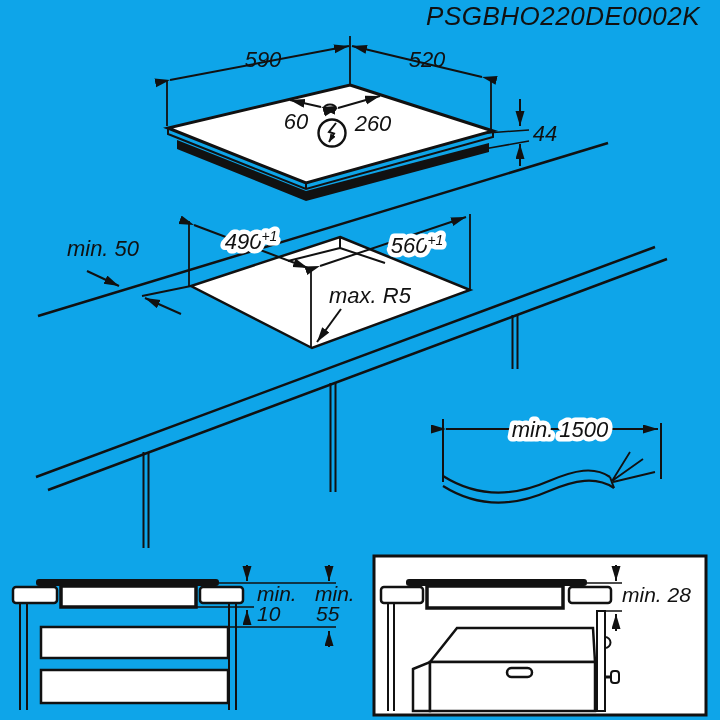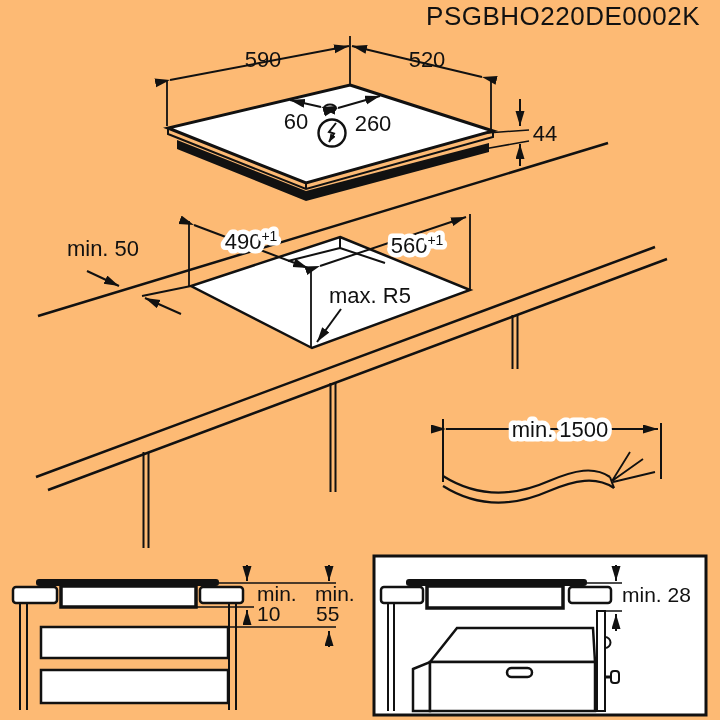--- a/index.html
+++ b/index.html
@@ -1,16 +1,16 @@
 <!DOCTYPE html>
 <html><head>
 <meta charset="utf-8">
 <style>
   html,body{margin:0;padding:0;background:#ffffff;}
-  .page{width:720px;height:720px;position:relative;background:#fdba74;overflow:hidden;}
+  .page{width:720px;height:720px;position:relative;background:#0ea5e9;overflow:hidden;font-style:italic;}
   svg{display:block;}
   text{font-family:"Liberation Sans","DejaVu Sans",sans-serif;fill:#111111;}
   .dim{font-size:22px;}
   .dim-s{font-size:21px;}
   .title-t{font-size:26px;letter-spacing:0.5px;}
   .halo{paint-order:stroke;stroke:#ffffff;stroke-width:9px;stroke-linejoin:round;}
   .ln{stroke:#111111;fill:none;}
 </style>
 </head>
 <body>

